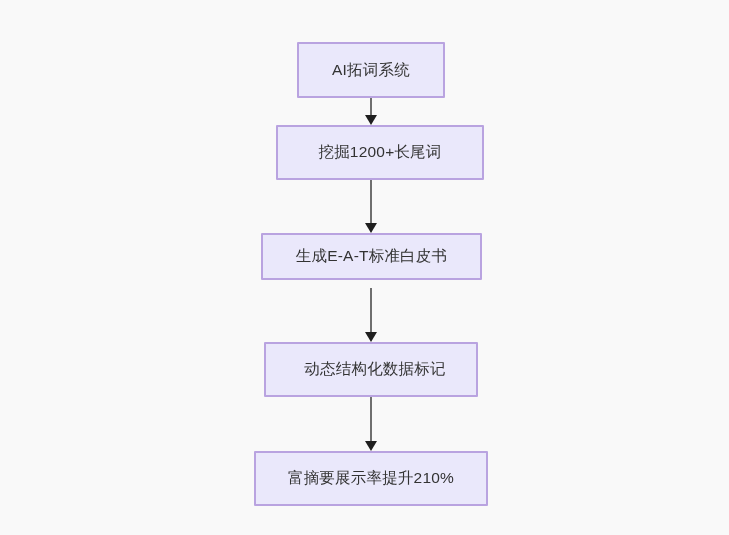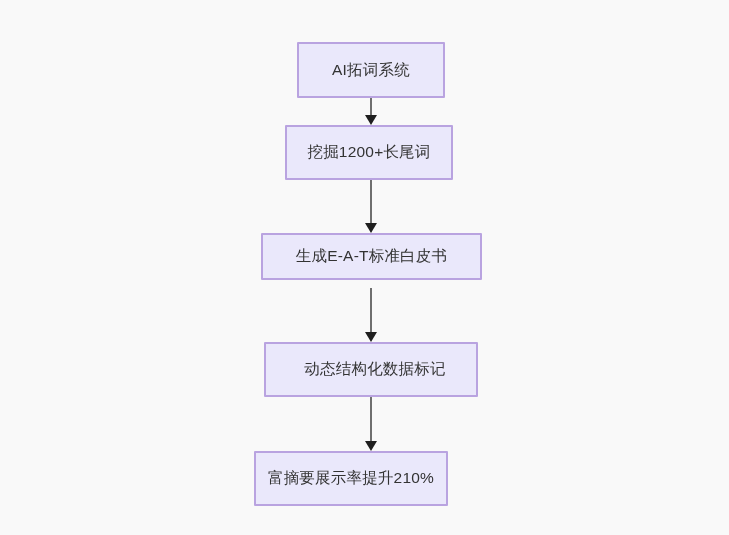--- a/index.html
+++ b/index.html
@@ -77,29 +77,29 @@
 
   <svg class="edge" style="left:361px; top:397px;" width="20" height="54" viewBox="0 0 20 54">
     <line class="edge-line" x1="10" y1="0" x2="10" y2="46"></line>
     <polygon class="edge-head" points="4,44 16,44 10,54"></polygon>
   </svg>
 
   <div class="node" style="left:297px; top:14px; width:148px; height:56px;margin-top:28px;">
     <span class="node-label">AI拓词系统</span>
   </div>
 
-  <div class="node" style="left:276px; top:125px; width:168px; height:55px;margin-left:9px;">
+  <div class="node" style="left:276px; top:125px; width:208px; height:55px;">
     <span class="node-label">挖掘1200+长尾词</span>
   </div>
 
   <div class="node" style="left:261px; top:233px; width:221px; height:47px;">
     <span class="node-label">生成E-A-T标准白皮书</span>
   </div>
 
   <div class="node" style="left:264px; top:342px; width:214px; height:55px;padding-left:8px;">
     <span class="node-label">动态结构化数据标记</span>
   </div>
 
-  <div class="node" style="left:254px; top:451px; width:194px; height:55px;">
+  <div class="node" style="left:254px; top:451px; width:234px; height:55px;">
     <span class="node-label">富摘要展示率提升210%</span>
   </div>
 
 </div>
 
 </body></html>

